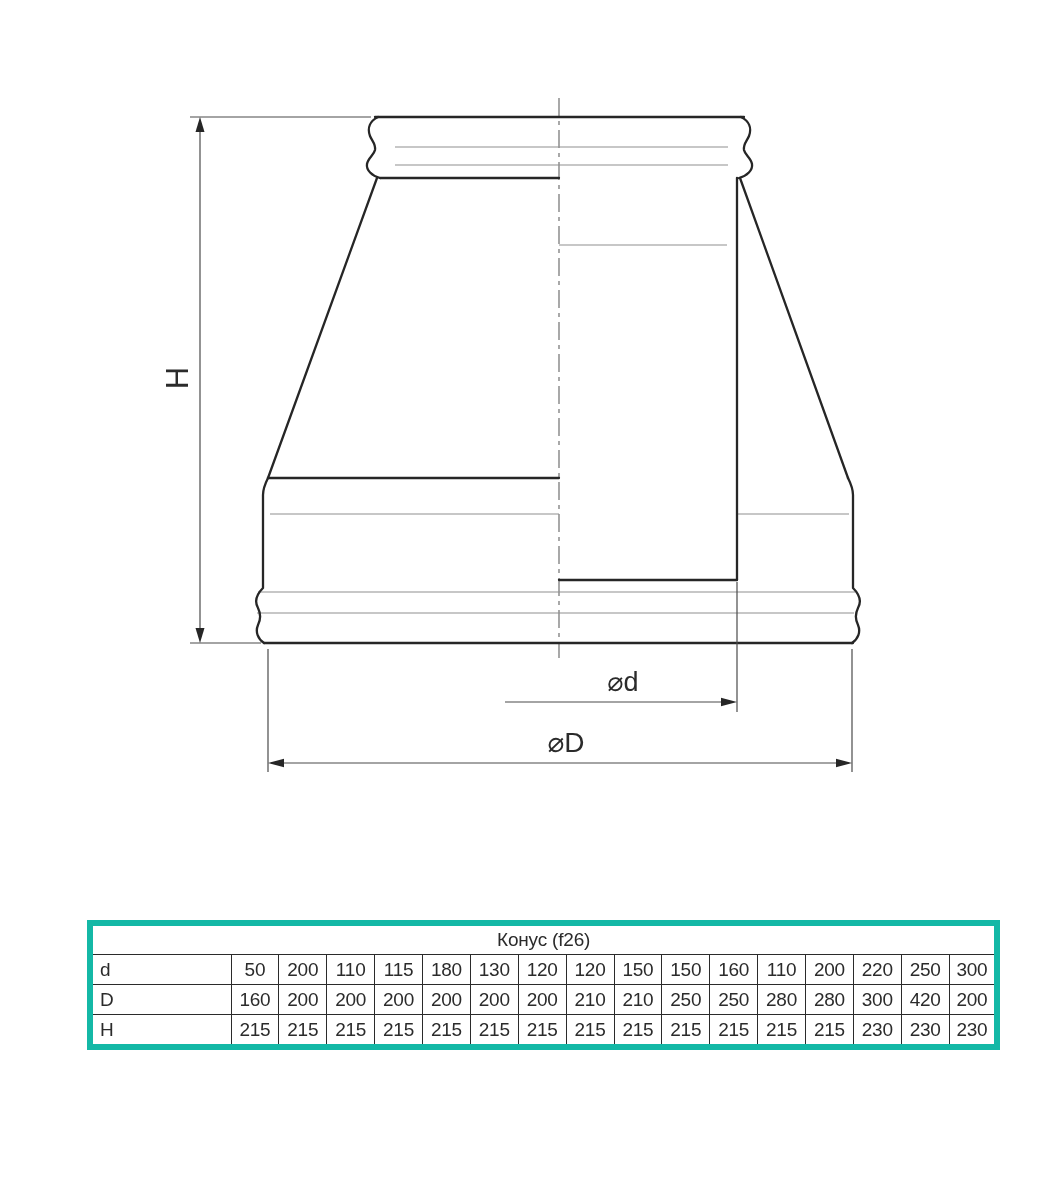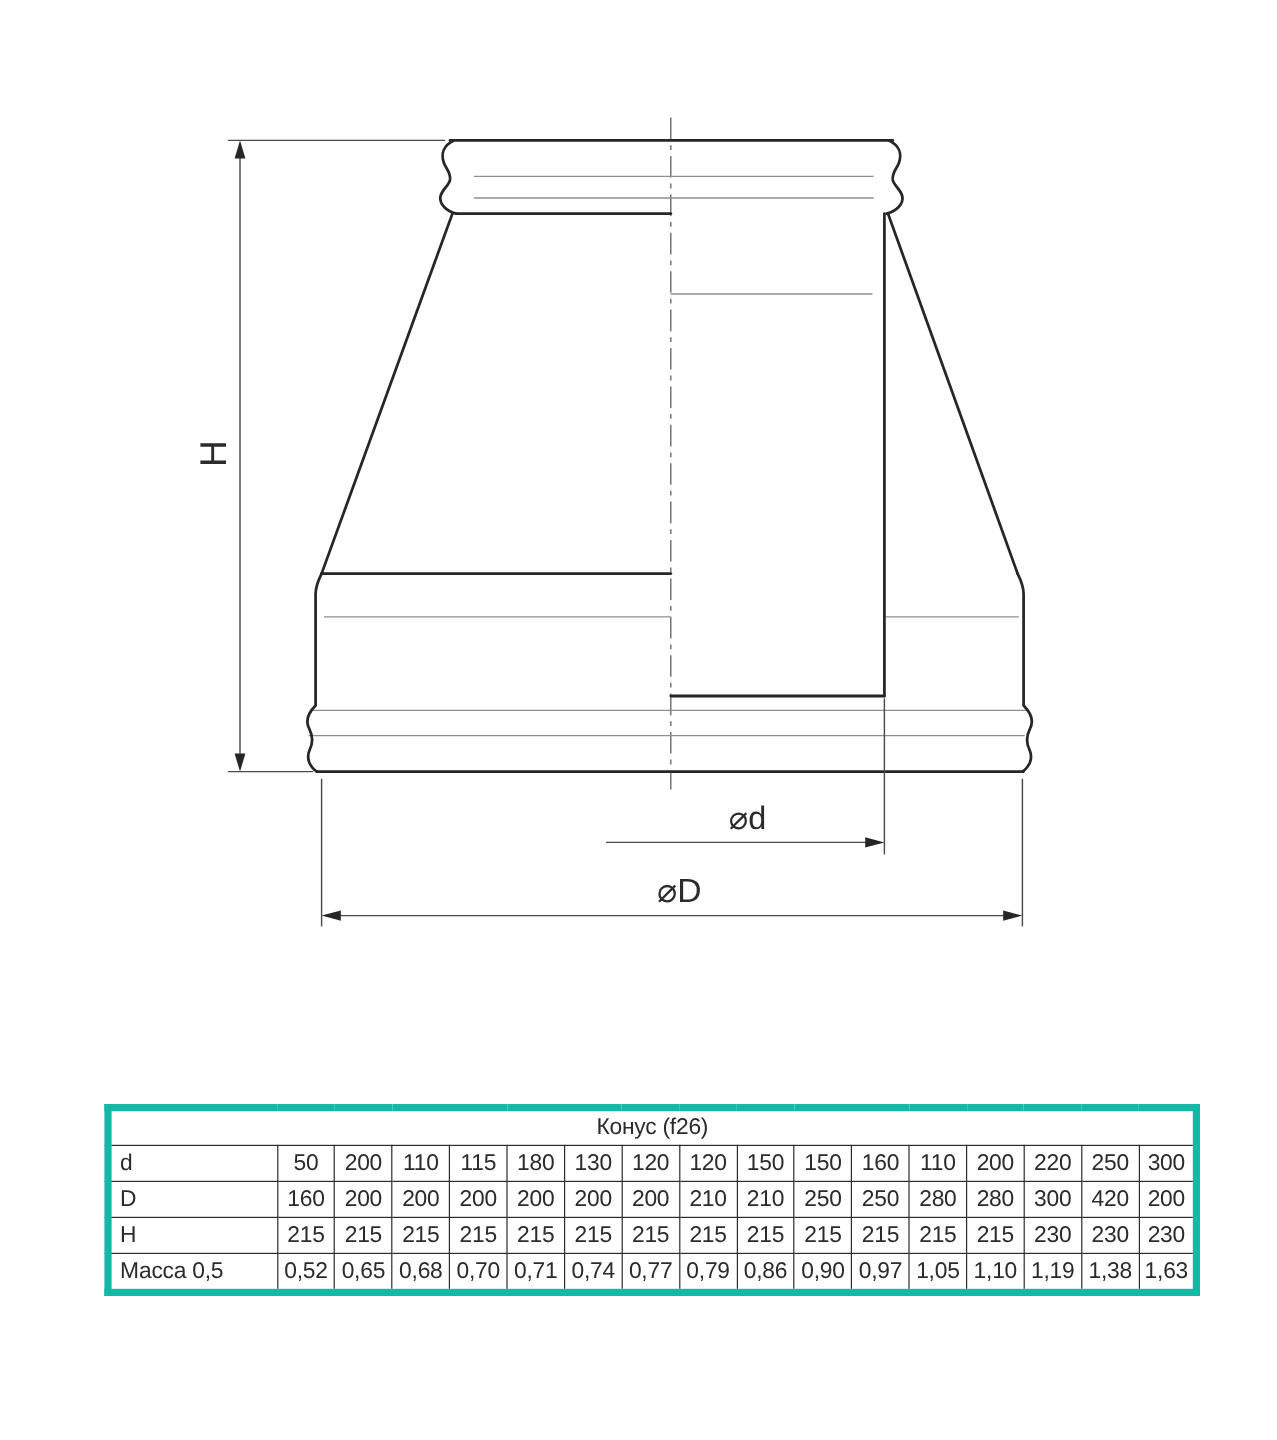--- a/index.html
+++ b/index.html
@@ -188,35 +188,16 @@
           <td>215</td>
           <td>215</td>
           <td>215</td>
           <td>215</td>
           <td>215</td>
           <td>215</td>
           <td>230</td>
           <td>230</td>
           <td>230</td>
         </tr>
-        <tr>
-          <td class="row-label">Масса 0,5</td>
-          <td>0,52</td>
-          <td>0,65</td>
-          <td>0,68</td>
-          <td>0,70</td>
-          <td>0,71</td>
-          <td>0,74</td>
-          <td>0,77</td>
-          <td>0,79</td>
-          <td>0,86</td>
-          <td>0,90</td>
-          <td>0,97</td>
-          <td>1,05</td>
-          <td>1,10</td>
-          <td>1,19</td>
-          <td>1,38</td>
-          <td>1,63</td>
-        </tr>
       </tbody>
   </table>
 
 </div>
 
 </body></html>

